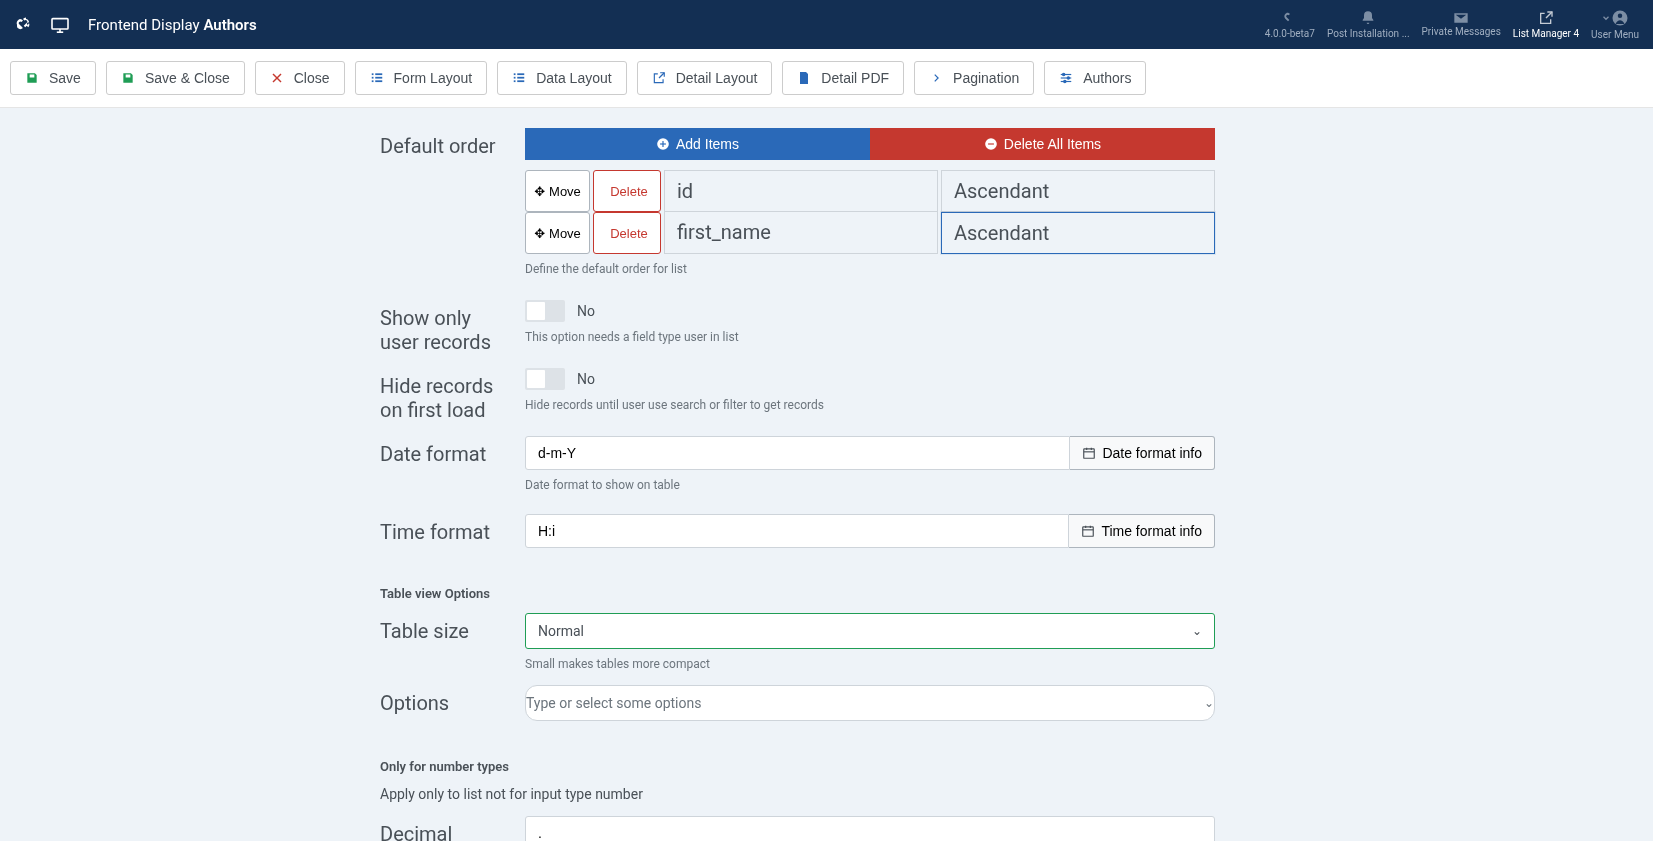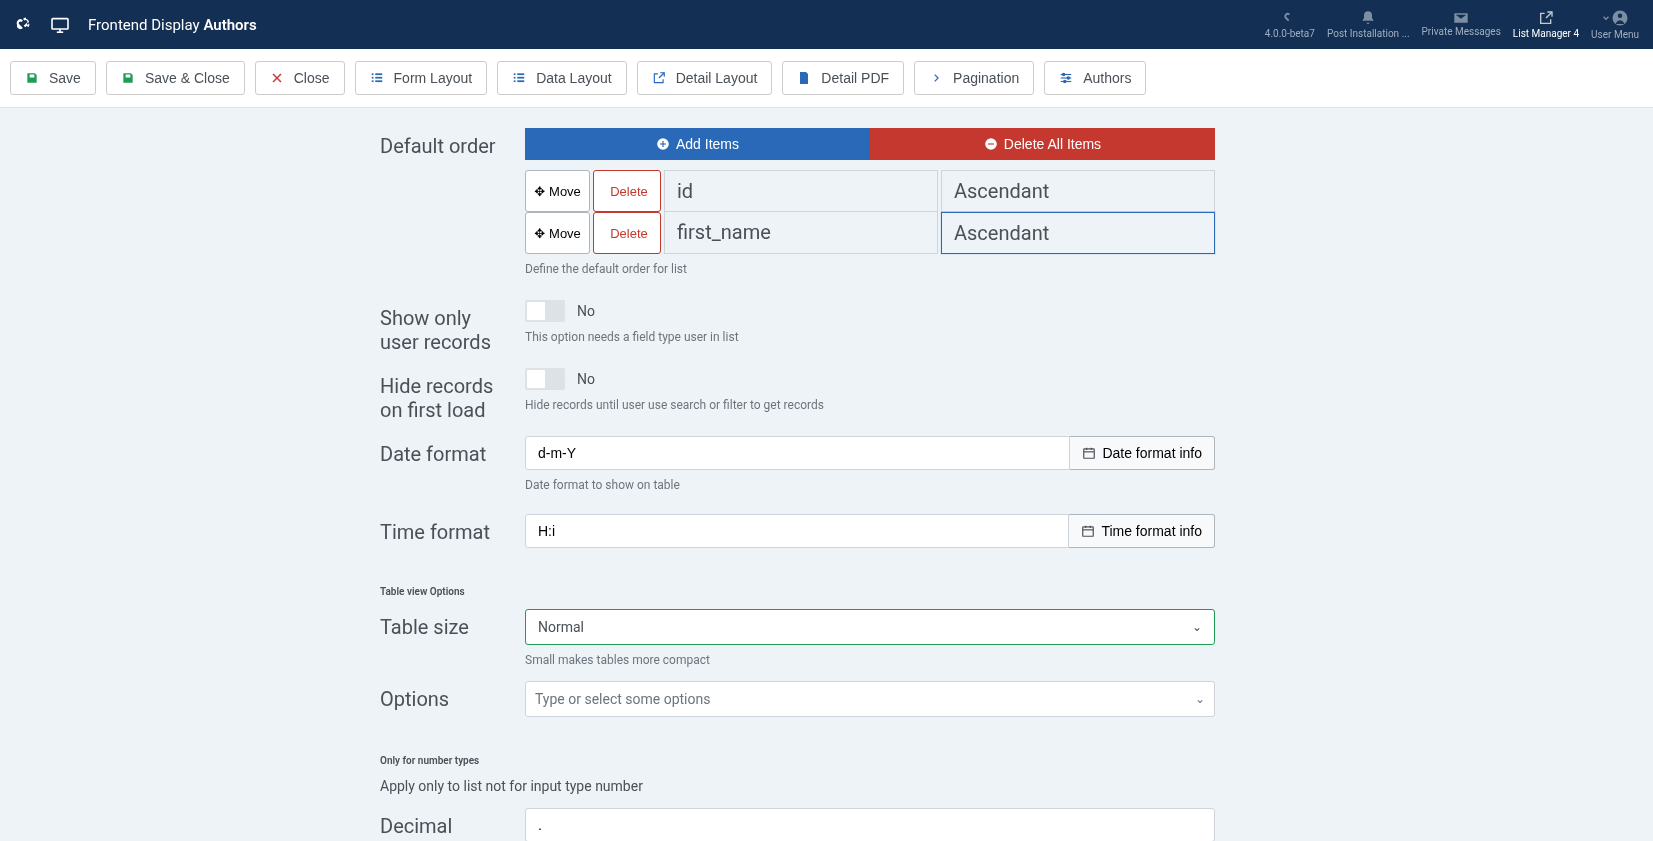--- a/index.html
+++ b/index.html
@@ -165,21 +165,21 @@
   border-left: none;
   padding: 8px 12px;
   font-size: 14px;
   border-radius: 0 3px 3px 0;
   display:flex;align-items:center;gap:6px;
   white-space: nowrap;
 }
 .section-heading {
   font-weight: 600;
   margin: 38px 0 12px 380px;
-  font-size: 10px;
+  font-size: 13px;
 }
 .sub-text {
   margin-left: 380px;
   font-size: 14px;
   color: #495057;
   margin-bottom: 14px;
 }
 .select {
   width: 100%;
   border: 1px solid #1f9d55;
@@ -187,23 +187,23 @@
   font-size: 14px;
   border-radius: 3px;
   background: #fff;
   display: flex;
   justify-content: space-between;
   align-items: center;
 }
 .select-gray {
   width: 100%;
   border: 1px solid #ced4da;
-  padding: 9px 9px;
-  font-size: 14px;
-  border-radius: 3px;
+  padding: 9px 0;
+  font-size: 14px;
+  border-radius: 12px;
   background: #fff;
   display: flex;
   justify-content: space-between;
   align-items: center;
   color: #6c757d;
 }
 .chev { font-size: 12px; }
 .plain-input {
   width: 100%;
   border: 1px solid #ced4da;

